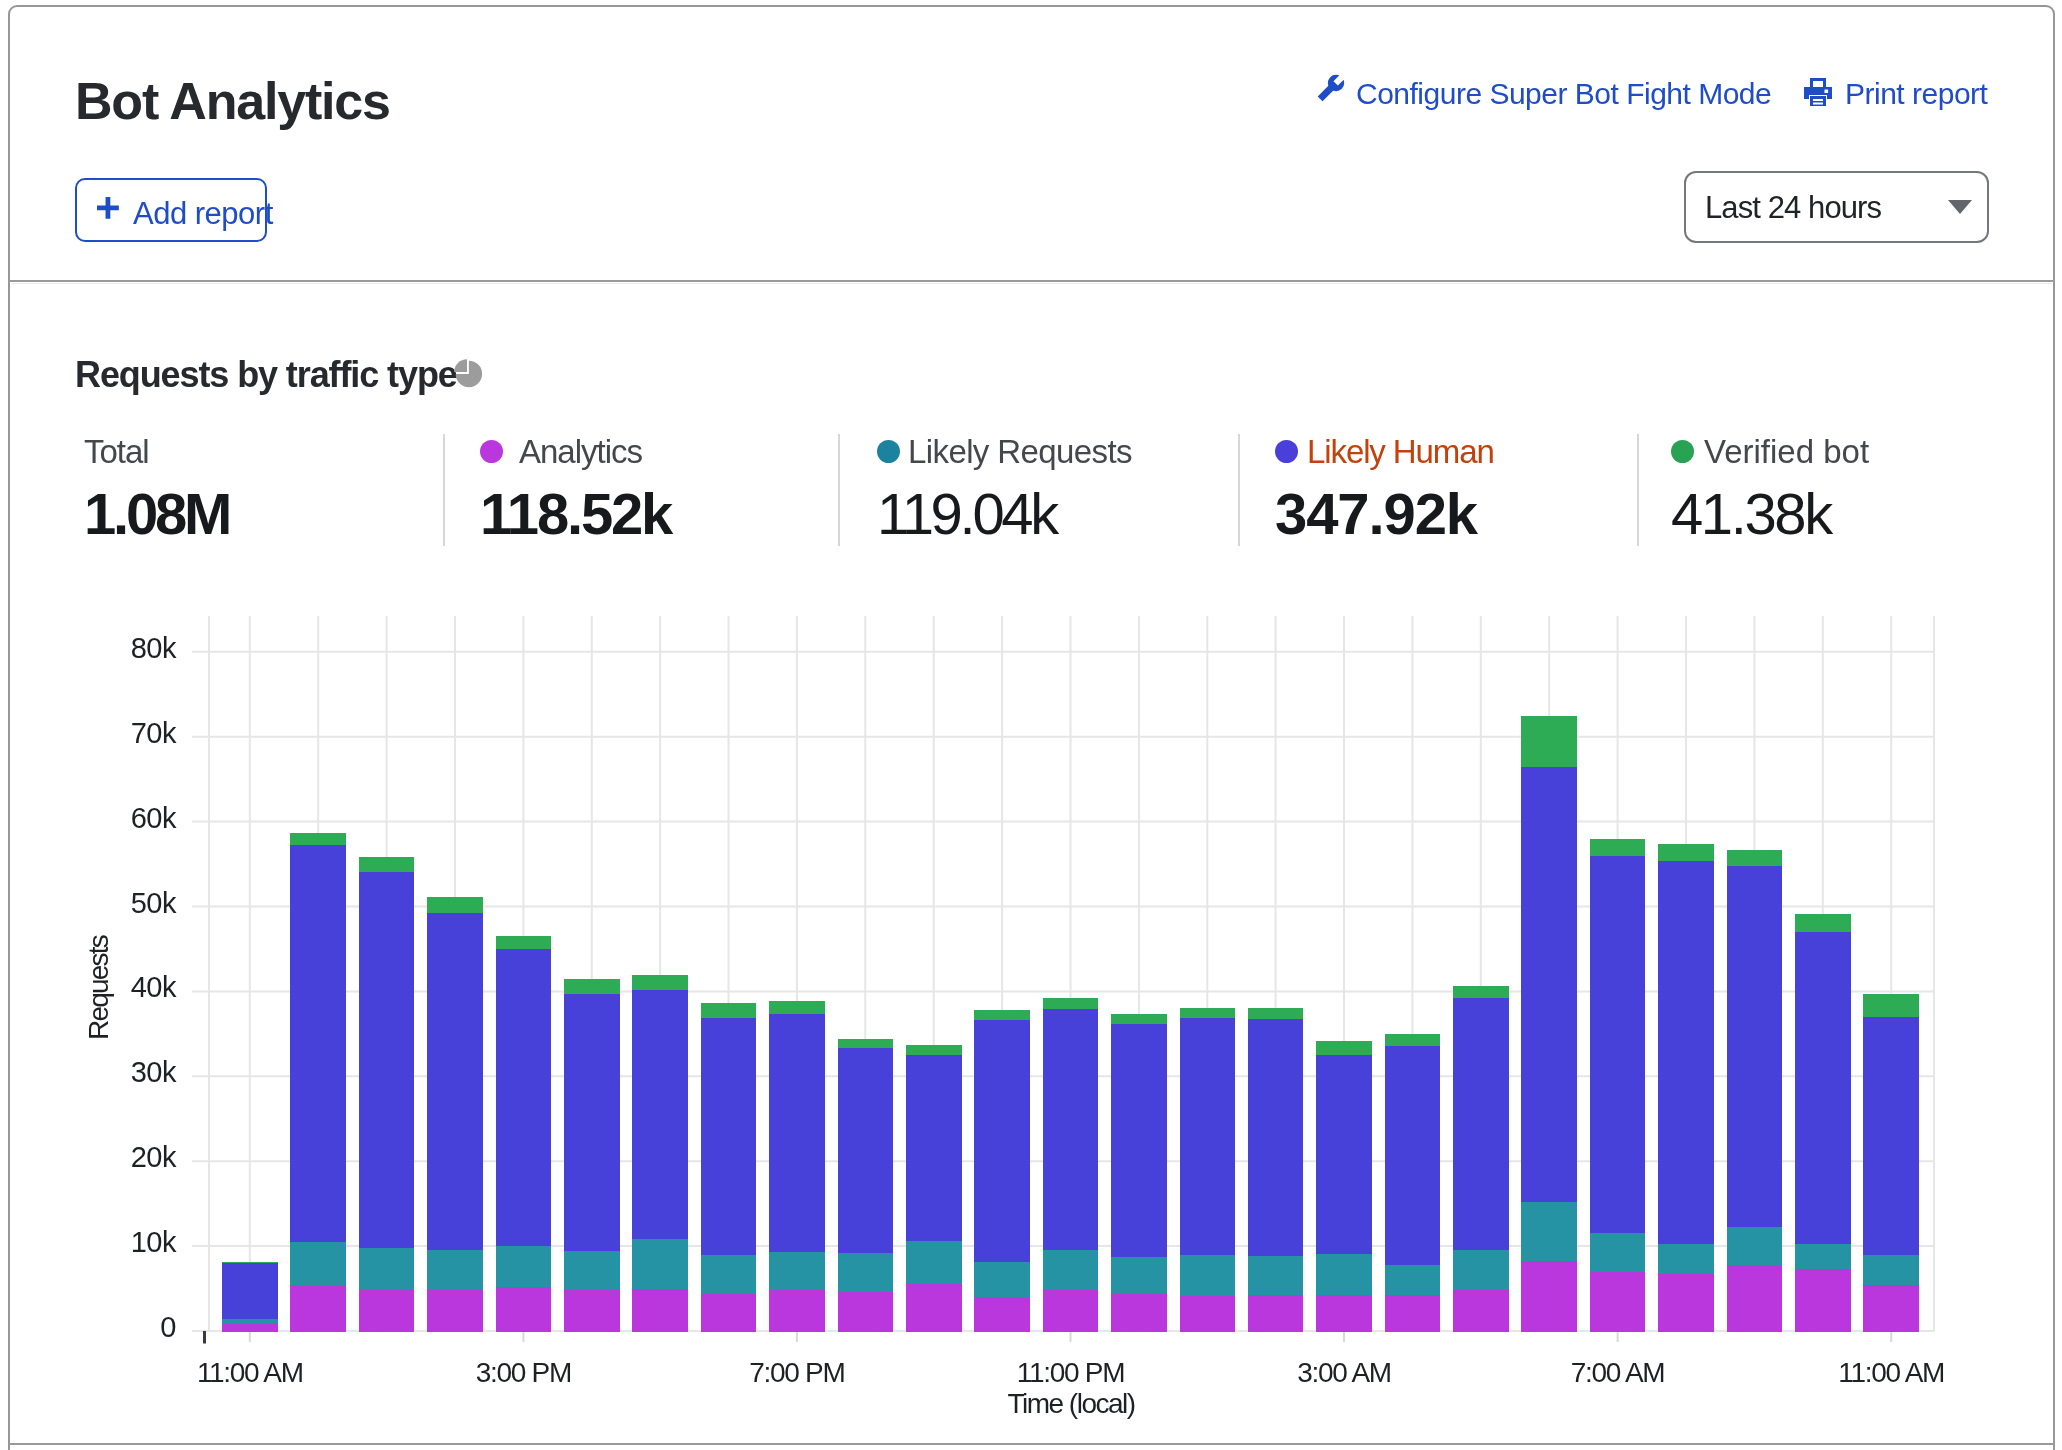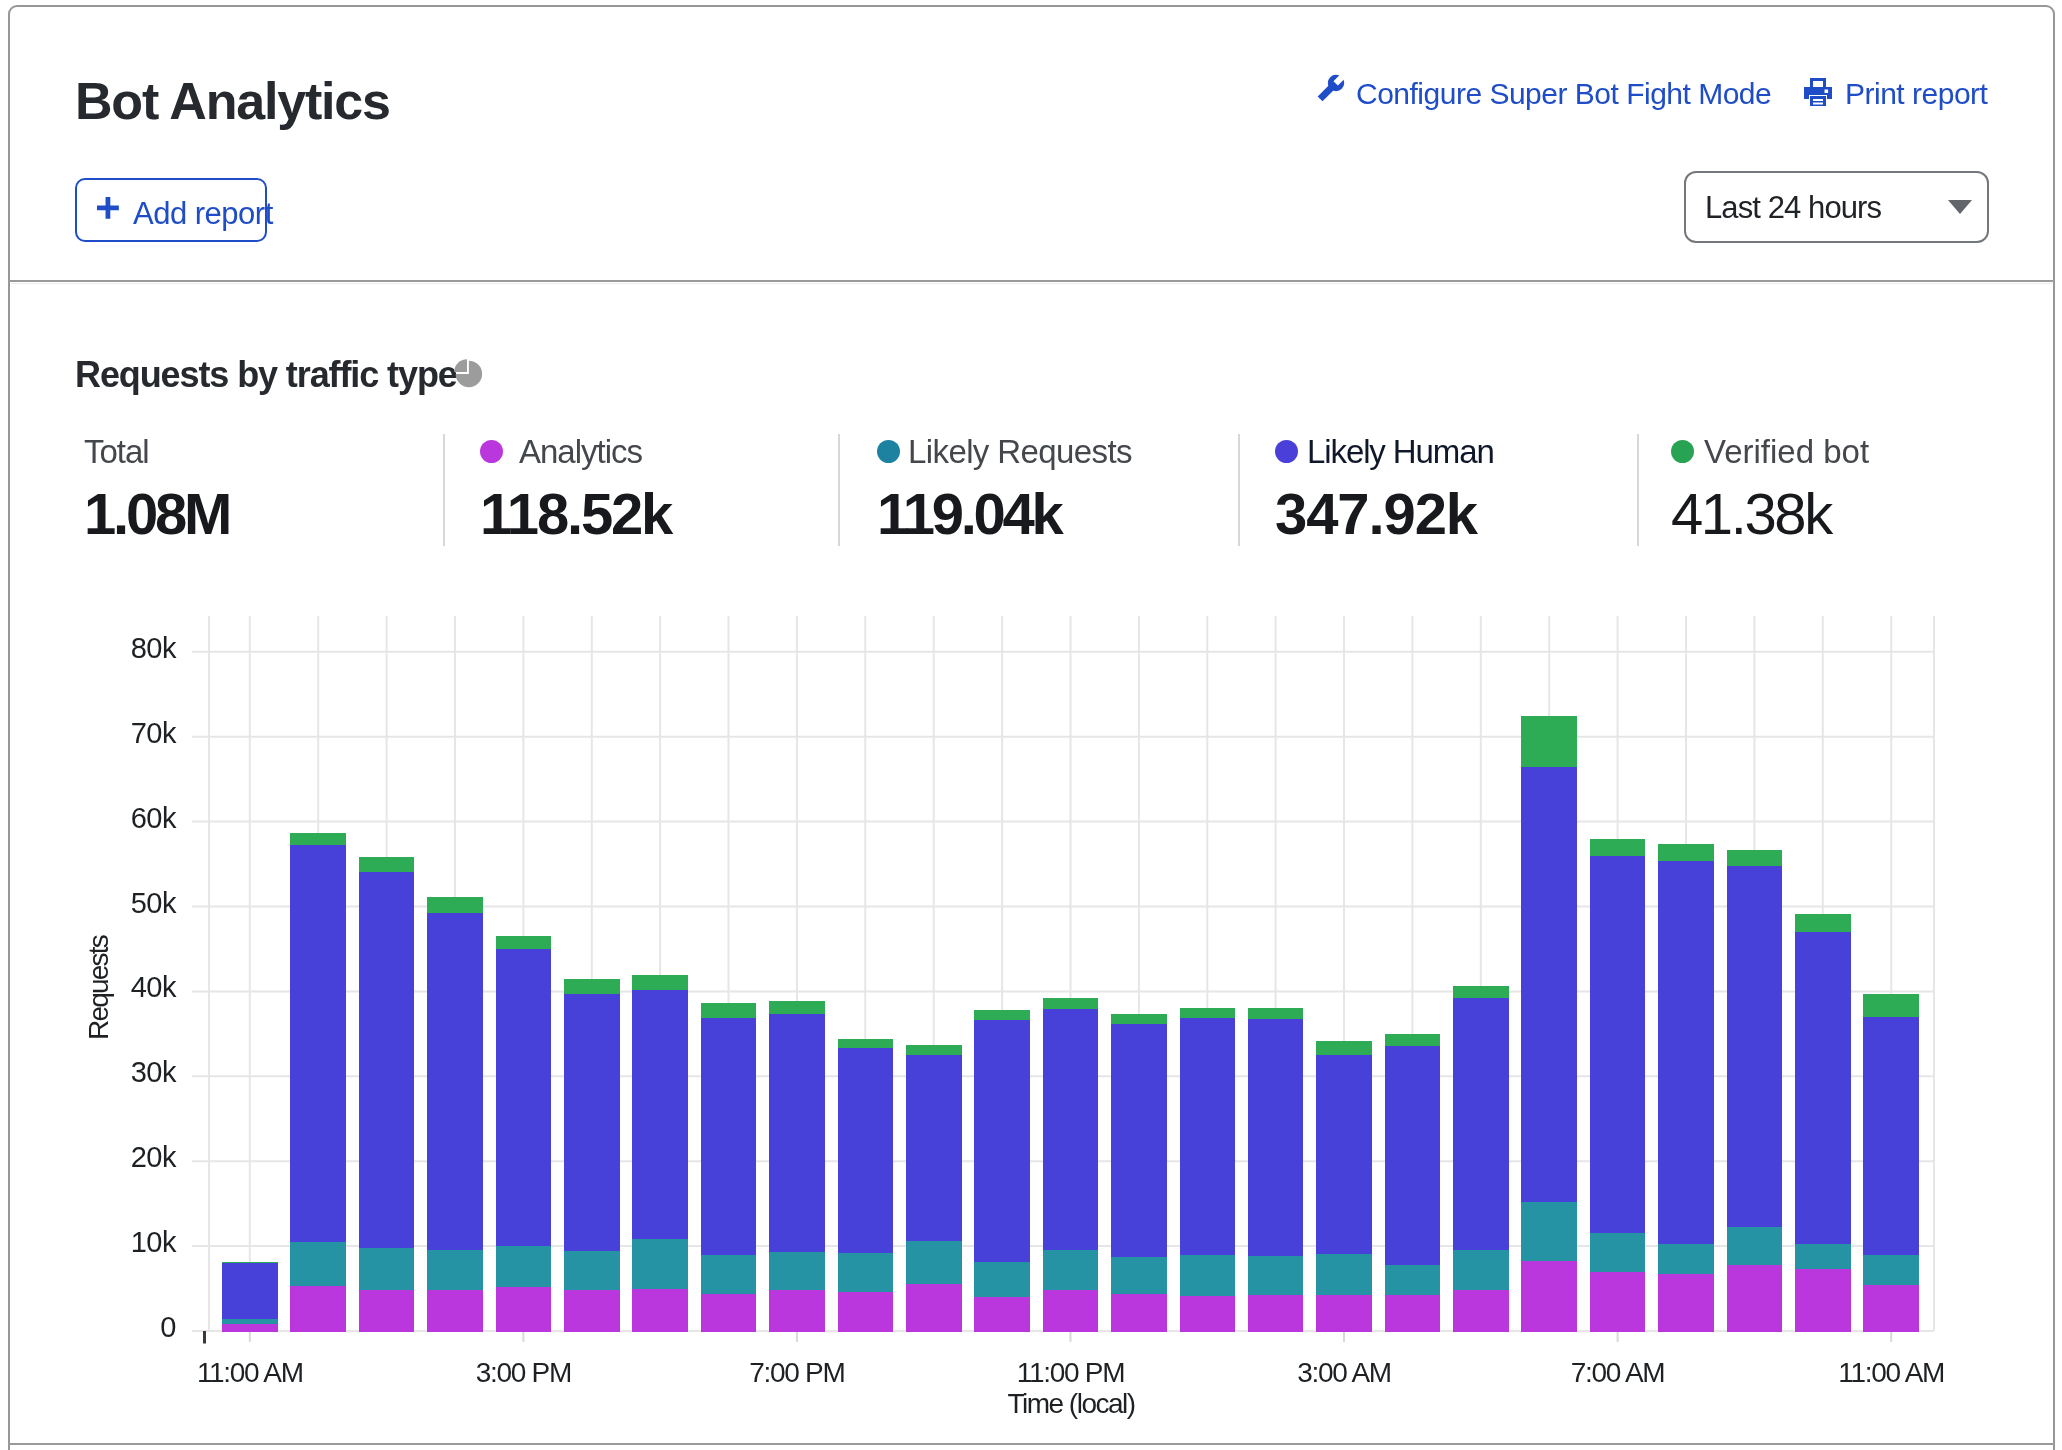--- a/index.html
+++ b/index.html
@@ -50,23 +50,23 @@
 </g>
 </svg>
 
 <div style="position:absolute;left:84px;top:433px;font-size:33px;letter-spacing:-1.0px;color:#44474b;white-space:nowrap;line-height:1.15">Total</div>
 <div style="position:absolute;left:84px;top:481px;font-size:58px;font-weight:700;letter-spacing:-3.2px;color:#17191c;white-space:nowrap;line-height:1.15">1.08M</div>
 <span style="position:absolute;left:480px;top:440px;width:23px;height:23px;border-radius:50%;background:#ba37dd"></span>
 <div style="position:absolute;left:519px;top:433px;font-size:33px;letter-spacing:-1.0px;color:#44474b;white-space:nowrap;line-height:1.15">Analytics</div>
 <div style="position:absolute;left:480px;top:481px;font-size:58px;font-weight:700;letter-spacing:-2.2px;color:#17191c;white-space:nowrap;line-height:1.15">118.52k</div>
 <span style="position:absolute;left:877px;top:440px;width:23px;height:23px;border-radius:50%;background:#1d82a0"></span>
 <div style="position:absolute;left:908px;top:433px;font-size:33px;letter-spacing:-0.6px;color:#44474b;white-space:nowrap;line-height:1.15">Likely Requests</div>
-<div style="position:absolute;left:877px;top:481px;font-size:58px;font-weight:700;letter-spacing:-3.3px;color:#17191c;white-space:nowrap;line-height:1.15">119.04k</div>
+<div style="position:absolute;left:877px;top:481px;font-size:58px;font-weight:400;letter-spacing:-3.3px;color:#17191c;white-space:nowrap;line-height:1.15">119.04k</div>
 <span style="position:absolute;left:1275px;top:440px;width:23px;height:23px;border-radius:50%;background:#4a3fd8"></span>
-<div style="position:absolute;left:1307px;top:433px;font-size:33px;letter-spacing:-1.1px;color:#0f172a;white-space:nowrap;line-height:1.15">Likely Human</div>
+<div style="position:absolute;left:1307px;top:433px;font-size:33px;letter-spacing:-1.1px;color:#c2410c;white-space:nowrap;line-height:1.15">Likely Human</div>
 <div style="position:absolute;left:1275px;top:481px;font-size:58px;font-weight:700;letter-spacing:-1.1px;color:#17191c;white-space:nowrap;line-height:1.15">347.92k</div>
 <span style="position:absolute;left:1671px;top:440px;width:23px;height:23px;border-radius:50%;background:#27a353"></span>
 <div style="position:absolute;left:1704px;top:433px;font-size:33px;color:#44474b;white-space:nowrap;line-height:1.15">Verified bot</div>
 <div style="position:absolute;left:1671px;top:481px;font-size:58px;font-weight:400;letter-spacing:-2.4px;color:#17191c;white-space:nowrap;line-height:1.15">41.38k</div>
 <div style="position:absolute;left:443px;top:434px;width:2px;height:112px;background:#d7d7d7"></div>
 <div style="position:absolute;left:838px;top:434px;width:2px;height:112px;background:#d7d7d7"></div>
 <div style="position:absolute;left:1238px;top:434px;width:2px;height:112px;background:#d7d7d7"></div>
 <div style="position:absolute;left:1637px;top:434px;width:2px;height:112px;background:#d7d7d7"></div>
 
 <svg width="2062" height="860" viewBox="0 590 2062 860" style="position:absolute;left:0;top:590px;">

